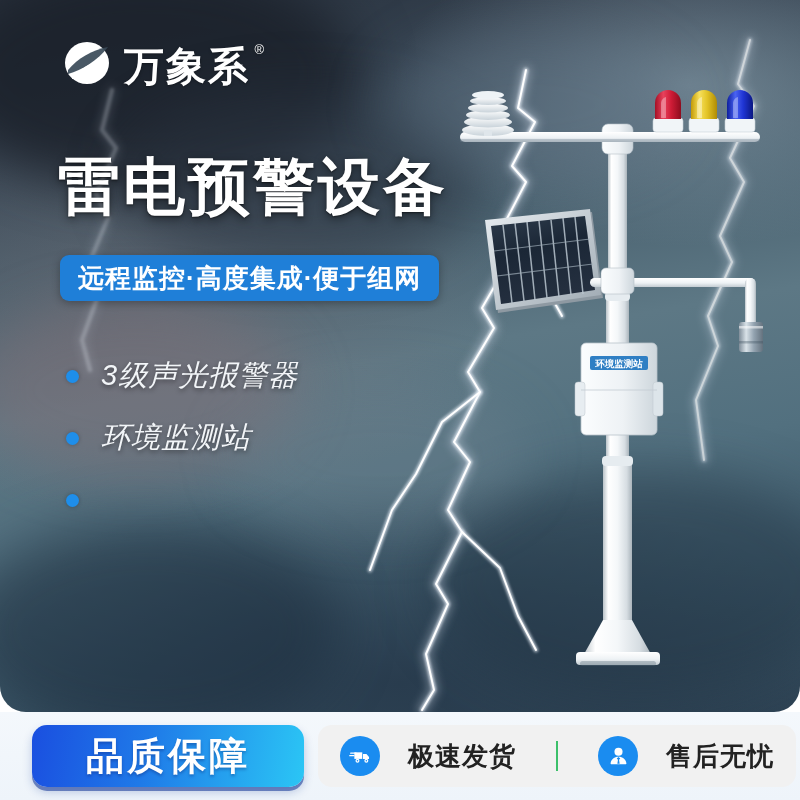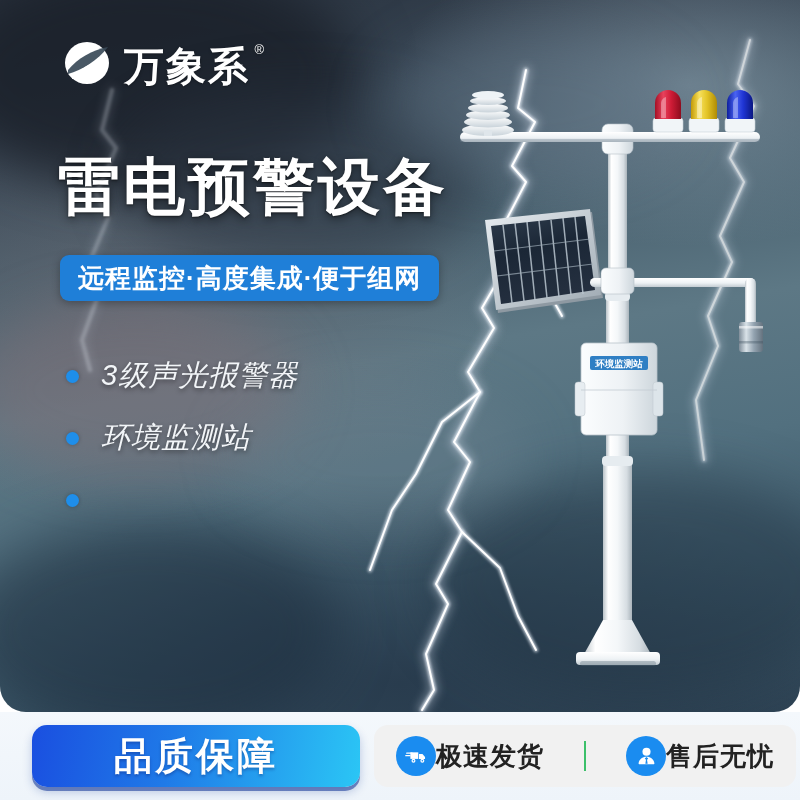--- a/index.html
+++ b/index.html
@@ -68,33 +68,33 @@
   
   .device { position:absolute; left:440px; top:60px; width:360px; height:640px; }
 
   
   .trustbar {
     position:absolute; left:0; top:712px; width:800px; height:88px;
     background:linear-gradient(180deg,#f4f8fc 0%,#eef4fa 100%);
     display:flex; align-items:center; padding-left:32px;
   }
   .quality-pill {
-    width:328px; height:62px; border-radius:15px;
+    width:272px; height:62px; border-radius:15px;
     background:linear-gradient(100deg,#1a4fe0 0%,#1f7ae8 42%,#2bc6f5 100%);
     box-shadow:0 4px 0 rgba(19,52,150,.55), 0 5px 10px rgba(20,60,150,.25);
     display:flex; align-items:center; justify-content:center; flex:0 0 auto;
   }
   .quality-pill span { font-size:38px; font-weight:bold; color:#fff; letter-spacing:3px;
                        text-shadow:0 2px 3px rgba(12,40,120,.40); }
   .service-pill {
     margin-left:14px; height:62px; flex:1 1 auto; margin-right:30px;
     background:#f1f1f1; border-radius:14px;
     display:flex; align-items:center; padding:0 22px; gap:14px;
   }
-  .service { display:flex; align-items:center; gap:0; }
+  .service { display:flex; align-items:center; gap:28px; }
   .svc-icon { width:40px; height:40px; border-radius:50%; background:#1a8cf0; flex:0 0 auto;
               display:flex; align-items:center; justify-content:center; }
   .svc-label { font-size:26px; font-weight:bold; color:#222; letter-spacing:1px; white-space:nowrap; }
   .svc-divider { width:2px; height:30px; background:#3cc06a; margin:0 26px; flex:0 0 auto; }
 </style>
 </head>
 <body>
 
 <div class="poster">
 

